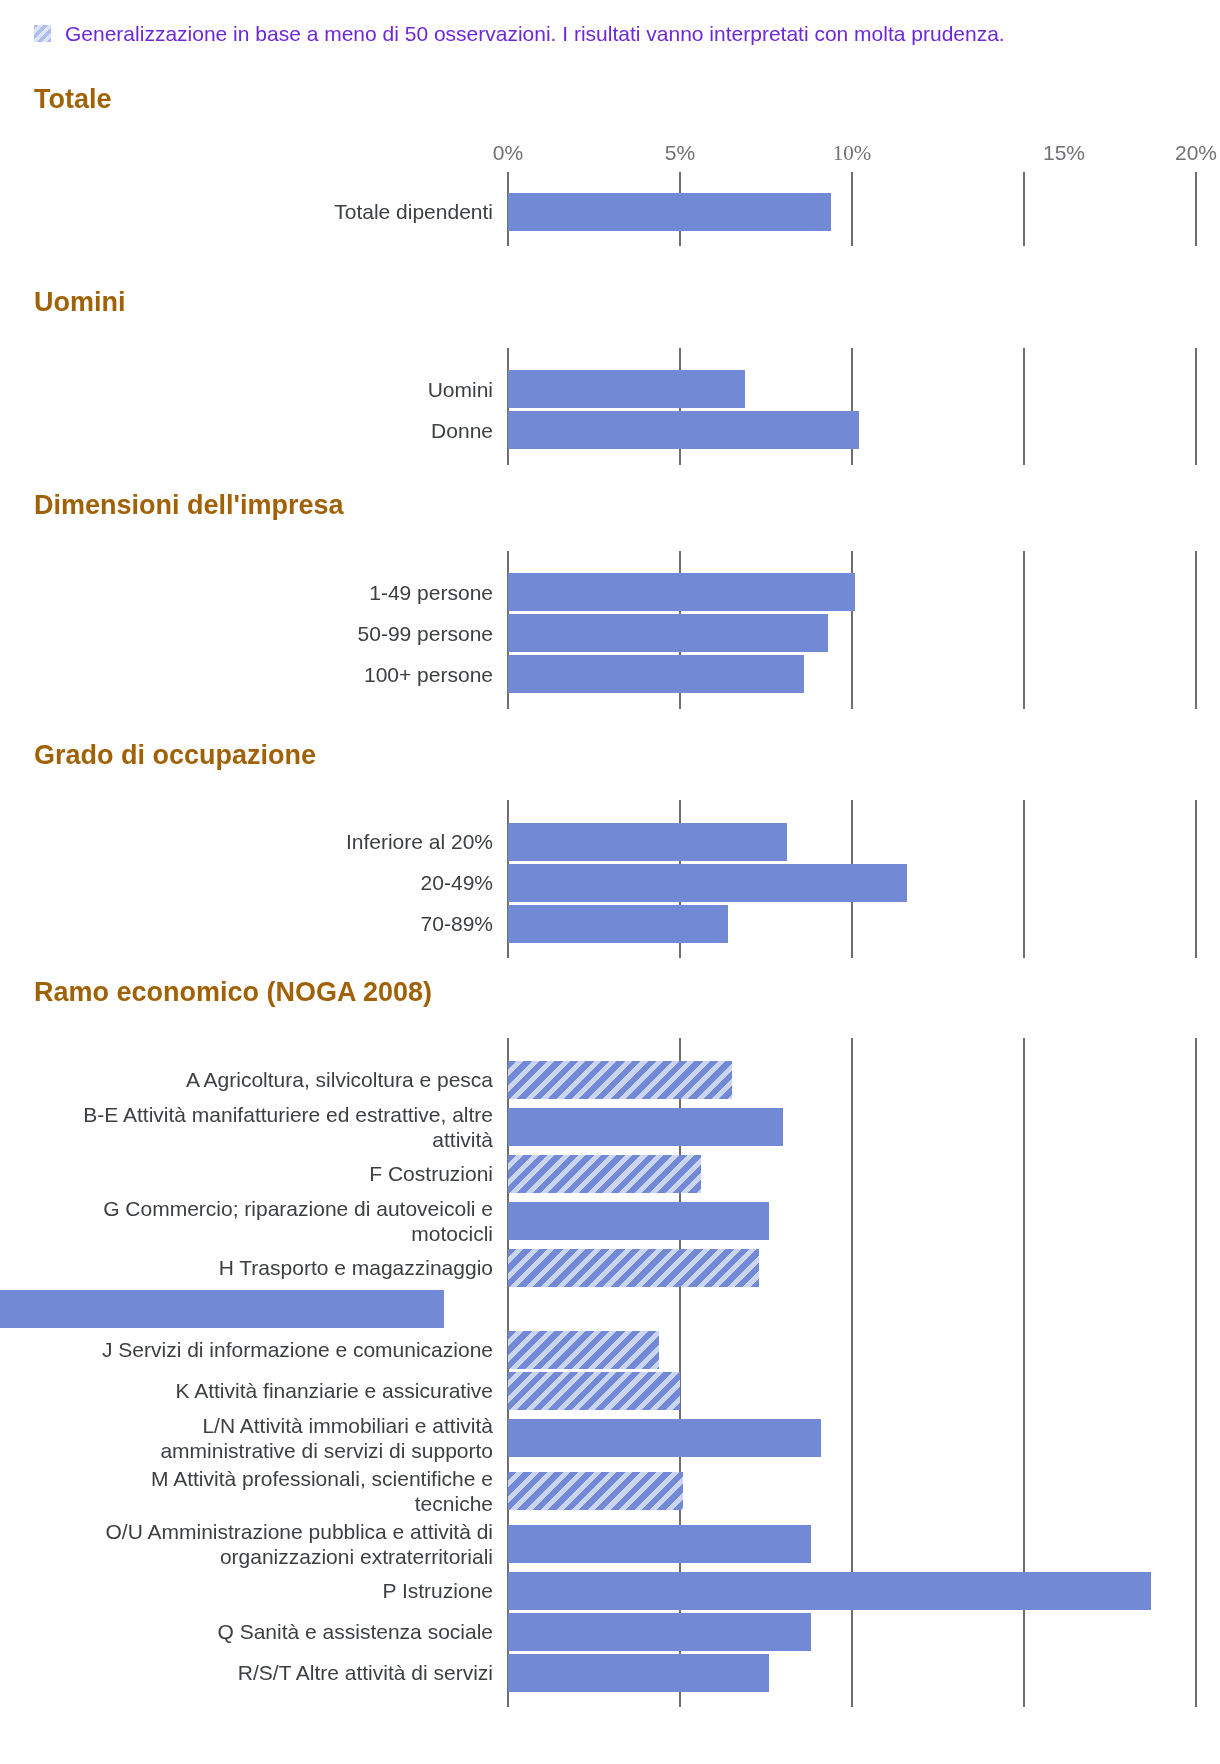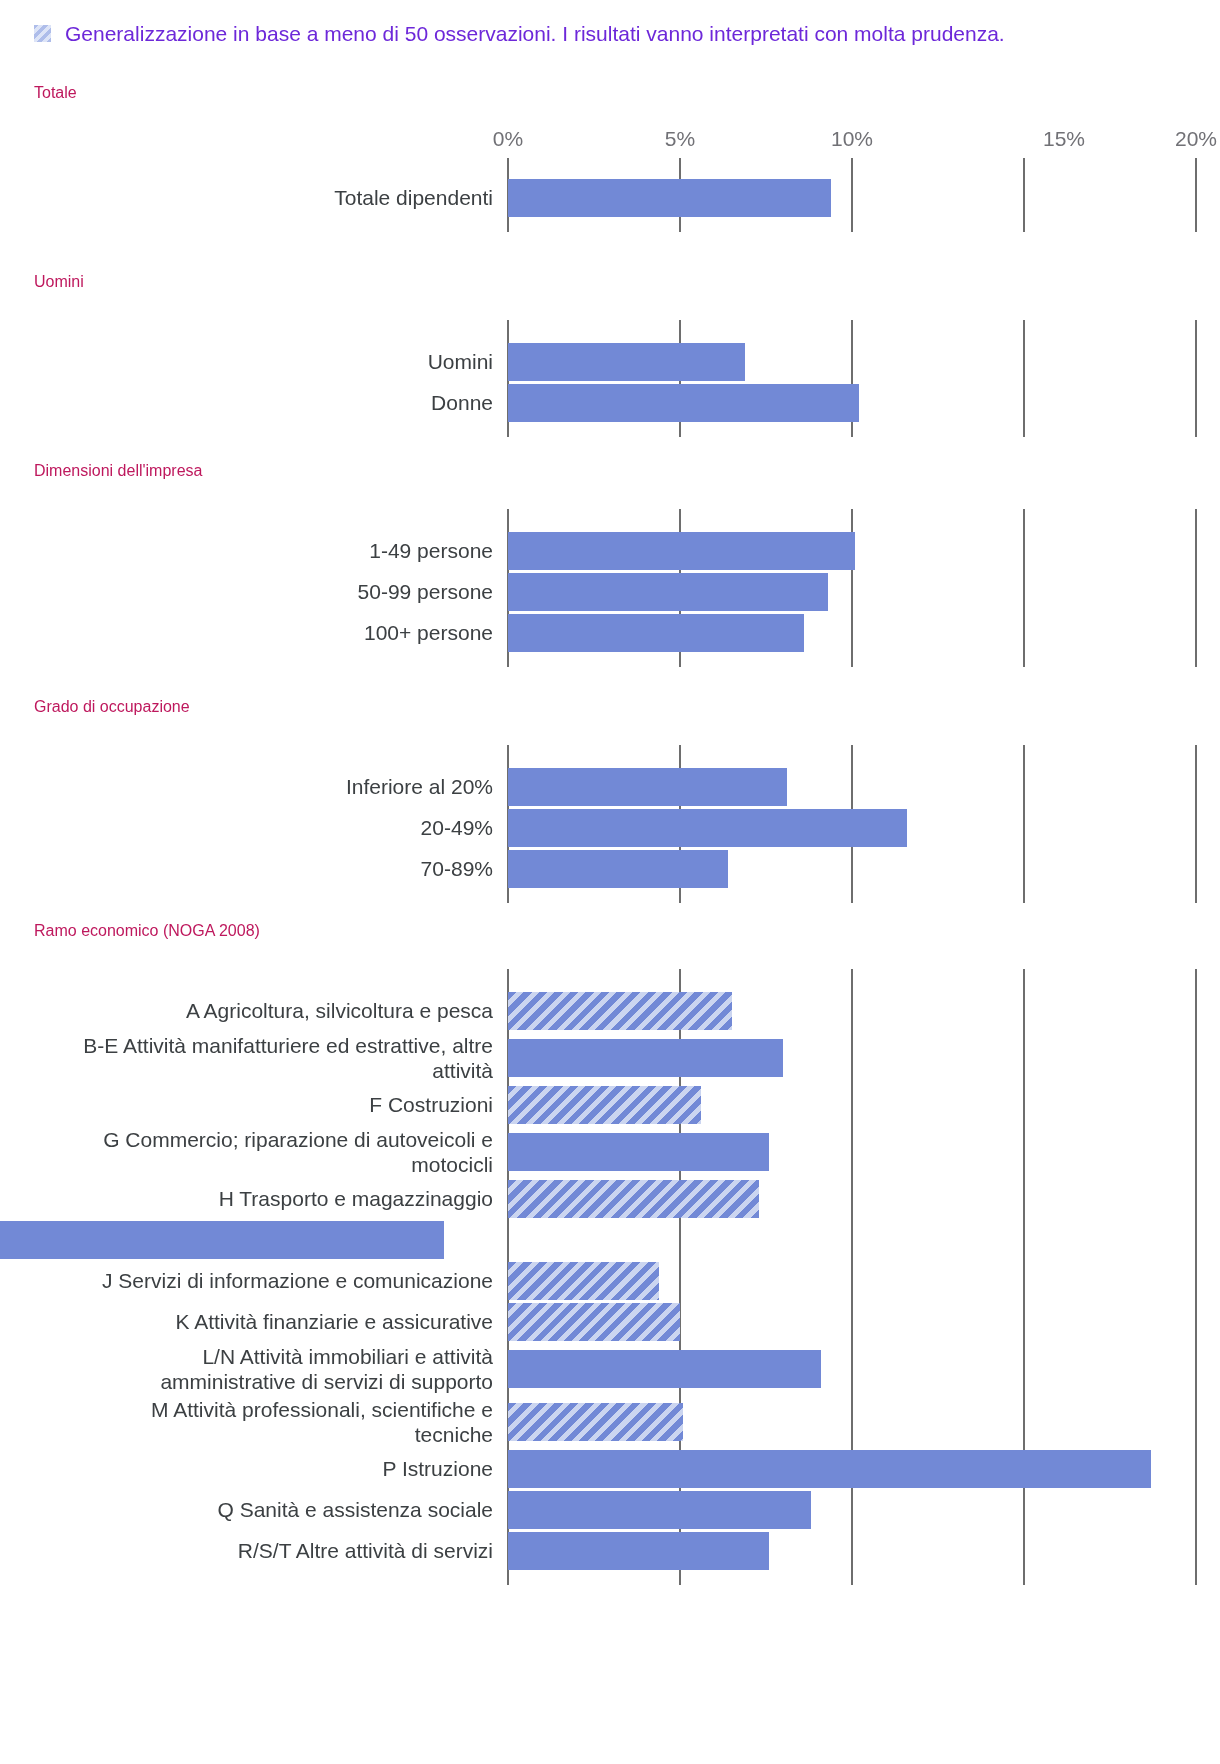--- a/index.html
+++ b/index.html
@@ -10,21 +10,21 @@
   }
   
   .note{display:flex;align-items:center;gap:14px;padding-left:34px;margin-top:8px;}
   .note-icon{
     width:17px;height:17px;flex:0 0 17px;
     background:repeating-linear-gradient(135deg,#aebdea 0 3.5px,#dde4f7 3.5px 7px);
   }
   .note-text{font-size:21px;color:#6d28d9;line-height:1.3;}
   
   h2.section-title{
-    font-size:16px;font-weight:normal;color:#be185d;
+    font-size:27px;font-weight:bold;color:#a16207;
     margin:0 0 0 34px;line-height:1.25;
   }
   #sec-totale h2{margin-top:36px;}
   #sec-sesso h2{margin-top:40px;}
   #sec-dimensioni h2{margin-top:24px;}
   #sec-grado h2{margin-top:30px;}
   #sec-ramo h2{margin-top:18px;}
   
   .axis-row{position:relative;margin-top:24px;height:26px;}
   .axis-track{position:absolute;left:508px;width:688px;top:0;height:26px;}
@@ -57,21 +57,21 @@
   <span class="note-icon"></span>
   <span class="note-text">Generalizzazione in base a meno di 50 osservazioni. I risultati vanno interpretati con molta prudenza.</span>
 </div>
 
 <section id="sec-totale">
   <h2 class="section-title">Totale</h2>
   <div class="axis-row">
     <div class="axis-track">
         <span class="tick-label" style="left: 0%;">0%</span>
         <span class="tick-label" style="left: 25%;">5%</span>
-        <span class="tick-label" style="left: 50%;">10%</span>
+        <span class="tick-label" style="left: 50%; font-family: Liberation Serif, serif;">10%</span>
         <span class="tick-label" style="left: 75%; margin-left: 40px;">15%</span>
         <span class="tick-label" style="left: 100%;">20%</span>
       </div>
   </div>
   <div class="chart">
     <div class="grid">
         <div class="gridline" style="left: 0%;"></div>
         <div class="gridline" style="left: 25%;"></div>
         <div class="gridline" style="left: 50%;"></div>
         <div class="gridline" style="left: 75%;"></div>
@@ -249,20 +249,27 @@
           </div>
         </div>
         <div class="row">
           <div class="row-label">M Attività professionali, scientifiche e
 tecniche</div>
           <div class="row-track">
             <div class="bar hatched" style="width: 25.5%;"></div>
           </div>
         </div>
         <div class="row">
+          <div class="row-label">O/U Amministrazione pubblica e attività di
+organizzazioni extraterritoriali</div>
+          <div class="row-track">
+            <div class="bar" style="width: 44%;"></div>
+          </div>
+        </div>
+        <div class="row">
           <div class="row-label">P Istruzione</div>
           <div class="row-track">
             <div class="bar" style="width: 93.5%;"></div>
           </div>
         </div>
         <div class="row">
           <div class="row-label">Q Sanità e assistenza sociale</div>
           <div class="row-track">
             <div class="bar" style="width: 44%;"></div>
           </div>

